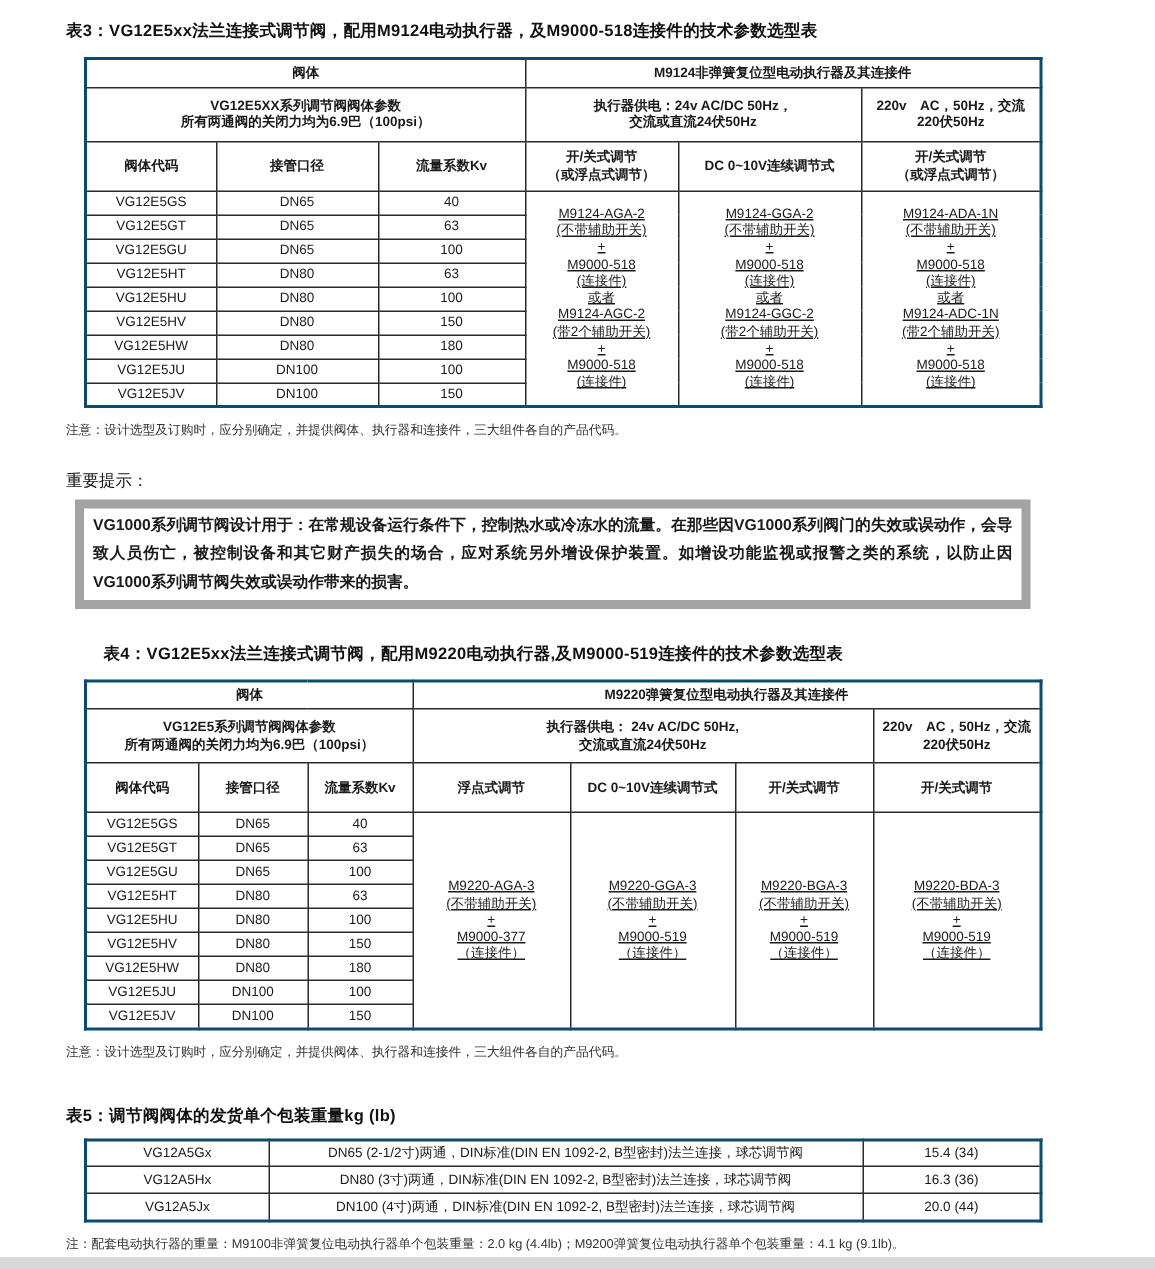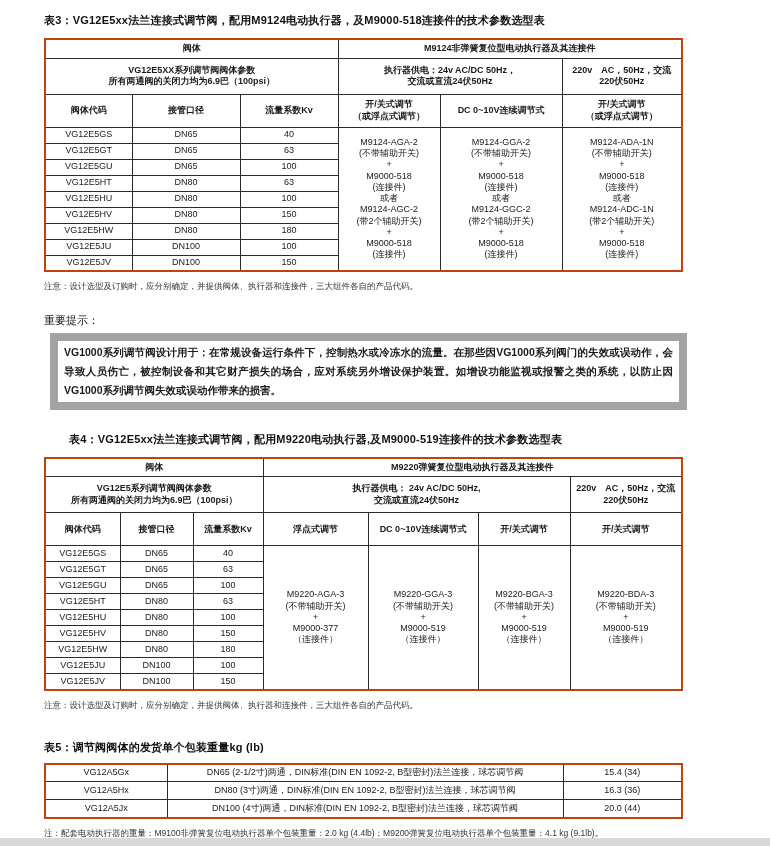--- a/index.html
+++ b/index.html
@@ -1,32 +1,32 @@
 <!DOCTYPE html>
 <html><head>
 <meta charset="utf-8">
 <style>
   * { margin:0; padding:0; box-sizing:border-box; }
   html,body { width:770px; height:846px; background:#ffffff; overflow:hidden;
     font-family:"Liberation Sans","DejaVu Sans",sans-serif; color:#1a1a1a; }
   .page { padding:13px 58px 0 44px; }
   .tbl-title { font-size:11px; font-weight:bold; color:#111; letter-spacing:0.2px; }
   .mb { margin-bottom:10px; }
-  table.spec { border-collapse:collapse; table-layout:fixed; width:637px; margin-left:0;
-    border:2px solid #c2410c; }
+  table.spec { border-collapse:collapse; table-layout:fixed; width:637px; margin-left:12px;
+    border:2px solid #0c4a6e; }
   table.spec td { border:1px solid #2b2b2b; text-align:center; vertical-align:middle;
     font-size:9px; line-height:1.25; padding:1px 2px; color:#1a1a1a; overflow:hidden; }
   .b { font-weight:bold; }
   .pre { white-space:pre-line; }
   tr.ra { height:19px; } tr.rb { height:36px; } tr.rc { height:33px; } tr.dr { height:16px; }
   .t5 tr.rh { height:29px; } .t5 tr.d5 { height:18px; }
-  .combo { line-height:1.45; }
+  .combo { line-height:1.45;text-decoration:underline; }
   .note { font-size:8.5px; color:#333; margin-top:9px; }
   .imp-head { font-size:11px; font-weight:normal; margin-top:20px; color:#111; }
-  .imp-box { margin-left:6px; margin-top:5px; width:637px; border:8px solid #a3a3a3;
+  .imp-box { margin-left:6px; margin-top:5px; width:637px; border:6px solid #a3a3a3;
     padding:2px 6px; font-size:10.5px; font-weight:bold; line-height:1.8; text-align:justify; }
   .gap-t4 { margin-top:22px;margin-left:25px; }
   .gap-t5 { margin-top:28px; margin-bottom:8px; }
   .bottom-strip { position:absolute; left:0; bottom:0; width:770px; height:8px; background:#d9d9d9; }
 </style>
 </head>
 <body>
 
 <div class="page">
 

